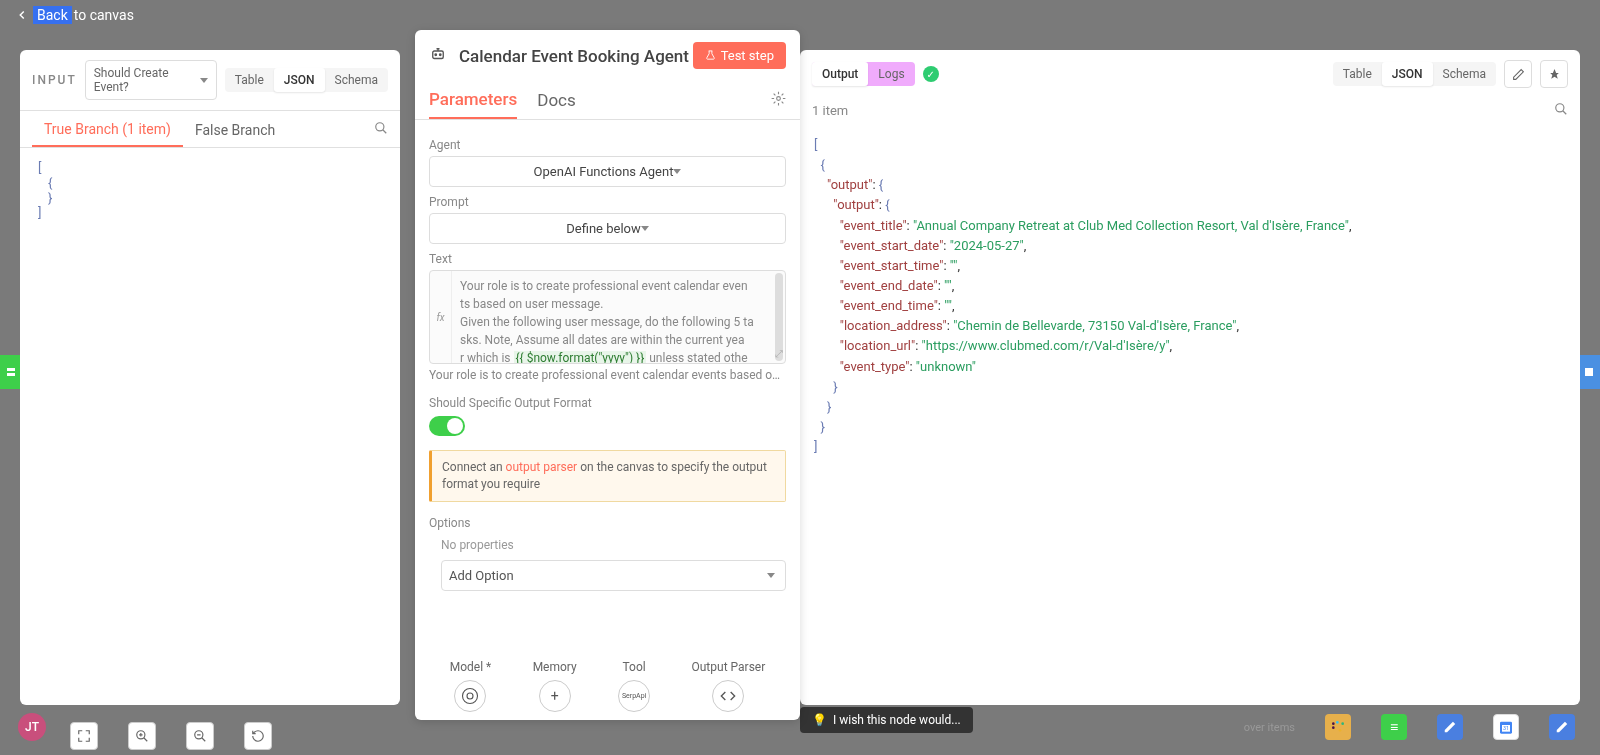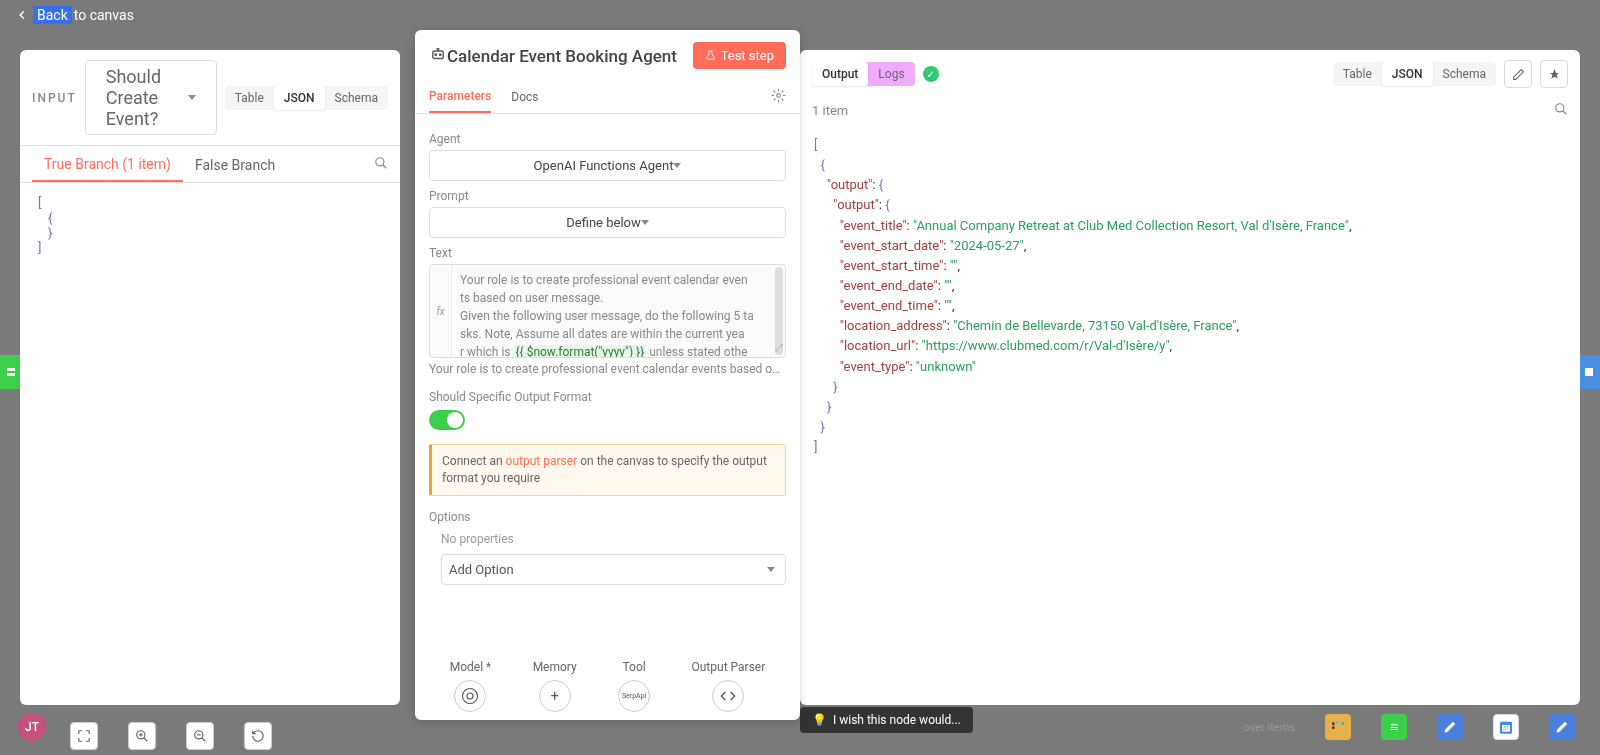--- a/index.html
+++ b/index.html
@@ -9,34 +9,34 @@
 .back-link svg{margin-right:4px}
 .back-txt{background:#3670f0;color:#fff;padding:1px 4px}
 .canvas-txt{color:#fff;margin-left:2px}
 .main-area{position:absolute;top:50px;left:20px;right:20px;bottom:50px;display:flex;gap:0}
 .panel{background:#fff;border-radius:6px;display:flex;flex-direction:column;overflow:hidden}
 .left-panel{width:380px}
 .center-panel{width:385px;margin:0;position:absolute;top:-20px;left:395px;box-shadow:0 2px 10px rgba(0,0,0,.15);height:690px;z-index:10}
 .right-panel{flex:1;position:absolute;left:780px;right:0;top:0;bottom:0}
 .input-header{padding:10px 12px;border-bottom:1px solid #e0e0e0;display:flex;align-items:center;gap:8px}
 .input-label{font-size:12px;letter-spacing:2px;color:#888;font-weight:500}
-.input-select{flex:1;border:1px solid #ddd;border-radius:4px;padding:5px 20px;font-size:18px;color:#666;display:flex;align-items:center;justify-content:space-between}
+.input-select{flex:1;border:1px solid #ddd;border-radius:4px;padding:5px 8px;font-size:12px;color:#666;display:flex;align-items:center;justify-content:space-between}
 .seg{display:flex;background:#f5f5f5;border-radius:4px;font-size:12px}
 .seg-btn{padding:5px 10px;color:#666;cursor:pointer}
 .seg-btn.active{background:#fff;border-radius:3px;box-shadow:0 1px 2px rgba(0,0,0,.1);color:#333;font-weight:500}
 .tabs{display:flex;padding:0 12px;border-bottom:1px solid #e0e0e0;align-items:center;position:relative}
 .tab{padding:10px 12px 8px;font-size:14px;color:#666;cursor:pointer}
 .tab.active{color:#ff6d5a;border-bottom:2px solid #ff6d5a}
 .search-ic{position:absolute;right:12px;color:#888}
 .json-small{padding:12px 18px;font-family:monospace;font-size:13px;color:#6b7cb3}
 .center-head{padding:12px 14px;display:flex;align-items:center;justify-content:space-between;border-bottom:0}
-.center-title{display:flex;align-items:center;gap:0;font-size:17px;font-weight:500;color:#444}
+.center-title{display:flex;align-items:center;gap:12px;font-size:17px;font-weight:500;color:#444}
 .test-btn{background:#ff6d5a;color:#fff;border:none;border-radius:4px;padding:6px 12px;font-size:13px;display:flex;align-items:center;gap:5px;cursor:pointer}
 .center-tabs{display:flex;padding:0 14px;border-bottom:1px solid #e0e0e0;align-items:center;position:relative}
-.ctab{padding:8px 0;margin-right:20px;font-size:12px;color:#666;cursor:pointer}
+.ctab{padding:8px 0;margin-right:20px;font-size:17px;color:#666;cursor:pointer}
 .ctab.active{color:#ff6d5a;border-bottom:2px solid #ff6d5a;font-weight:500}
 .gear-ic{position:absolute;right:14px;color:#888}
 .form{padding:10px 14px 0;overflow-y:auto}
 .field-label{font-size:12px;color:#888;margin:8px 0 4px}
 .select-box{width:100%;border:1px solid #ddd;border-radius:4px;padding:7px 10px;font-size:13px;color:#444;display:flex;align-items:center;justify-content:center;background:#fff}
 .textarea-wrap{border:1px solid #ddd;border-radius:4px;display:flex;background:#fbfbfb;position:relative}
 .fx-label{width:22px;font-size:10px;color:#999;font-style:italic;display:flex;align-items:center;justify-content:center;border-right:1px solid #eee}
 .textarea-content{flex:1;padding:6px 8px;font-family:monospace;font-size:12px;color:#888;line-height:1.5;max-height:92px;overflow:hidden;position:relative}
 .expr{background:#e8f5e9;color:#2e7d32;padding:0 2px}
 .hint{font-size:12px;color:#888;margin-top:4px;white-space:nowrap;overflow:hidden;text-overflow:ellipsis}

